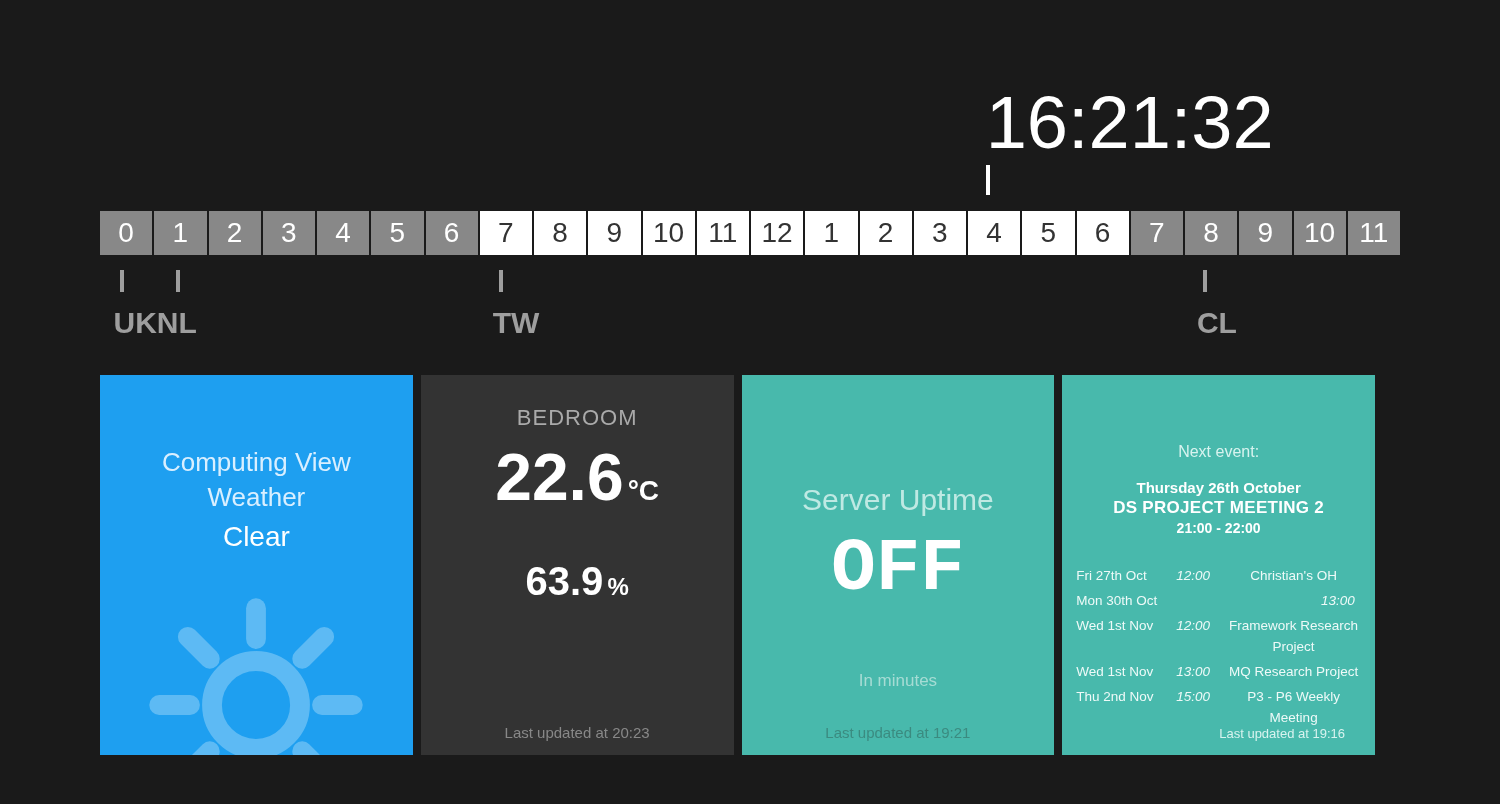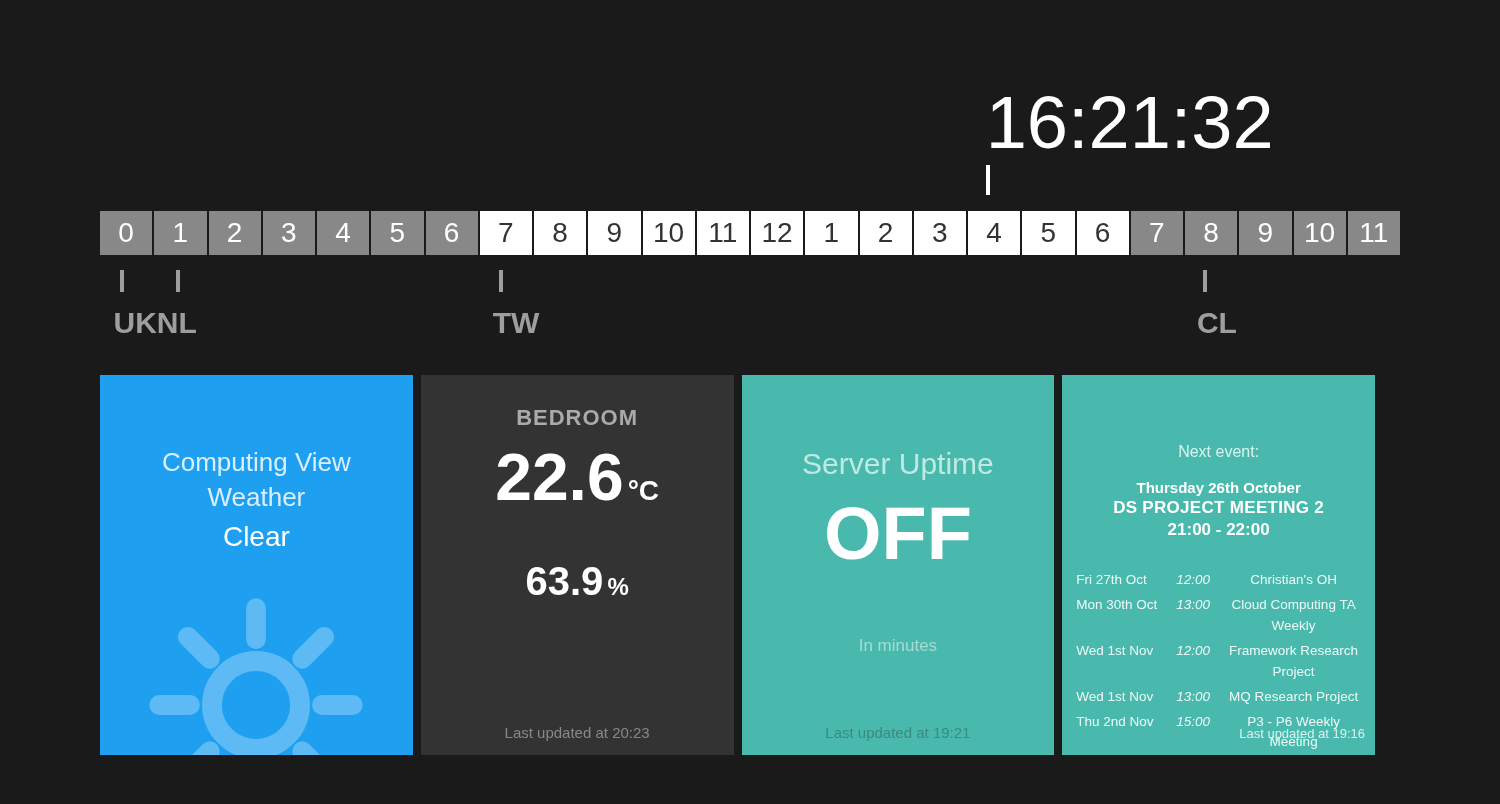--- a/index.html
+++ b/index.html
@@ -128,21 +128,21 @@
   }
   
   .card-bedroom {
     background: #333333;
     text-align: center;
     color: #fff;
     padding-top: 30px;
   }
   .card-bedroom .room {
     font-size: 22px;
-    font-weight: 700;
+    font-weight: 400;
     color: #aaa;
     letter-spacing: 1px;
   }
   .card-bedroom .t {
     font-size: 66px;
     font-weight: 700;
     margin-top: 8px;
   }
   .card-bedroom .t .unit {
     font-size: 28px;
@@ -162,54 +162,55 @@
   .updated {
     position: absolute;
     bottom: 14px;
     left: 0; right: 0;
     text-align: center;
     font-size: 15px;
     color: #9e9e9e;
   }
   .card-bedroom .updated { color: #888; }
   .card-uptime .updated { color: #3b8b80; }
-  .card-events .updated { color: #d8f3ef; text-align: right; right: 10px; left: auto; font-size: 13px;}
+  .card-events .updated { color: #d8f3ef; text-align: right; right: 30px; left: auto; font-size: 13px;}
   
   .card-uptime {
     background: #48b9ac;
     text-align: center;
-    padding-top: 72px;
+    padding-top: 108px;
   }
   .card-uptime .title {
     font-size: 30px;
     color: #bfe9e3;
     font-weight: 400;
   }
   .card-uptime .off {
     font-size: 74px;
     font-weight: 700;
     margin-top: 10px;
     color: #fff;
+    font-family: Liberation Mono, monospace;
   }
   .card-uptime .sub {
     font-size: 17px;
     color: #a6dcd4;
     margin-top: 60px;
   }
   
   .card-events {
     background: #48b9ac;
     text-align: center;
     padding-top: 68px;
     color: #fff;
   }
   .card-events .next { font-size: 16px; color: #d8f3ef; }
   .card-events .date { font-size: 15px; font-weight: 700; margin-top: 18px; }
   .card-events .name { font-size: 17px; font-weight: 700; margin-top: 2px; letter-spacing: .3px;}
-  .card-events .time { font-size: 17px; font-weight: 700; margin-top: 2px; }
+  .card-events .time { font-size: 14px; font-weight: 700; margin-top: 2px; }
   .card-events .list {
     margin-top: 28px;
     font-size: 13.5px;
     color: #eefaf8;
     width: 100%;
     padding: 0 10px;
   }
   .card-events .row {
     display: flex;
     gap: 10px;
@@ -322,21 +323,20 @@
       <div class="time">21:00 - 22:00</div>
       <div class="list" id="events-list">
           <div class="row">
             <span class="d">Fri 27th Oct</span>
             <span class="tm">12:00</span>
             <span class="nm">Christian's OH</span>
           </div>
           <div class="row">
             <span class="d">Mon 30th Oct</span>
             <span class="tm">13:00</span>
-            <span class="nm">Cloud Computing TA Weekly</span>
           </div>
           <div class="row">
             <span class="d">Wed 1st Nov</span>
             <span class="tm">12:00</span>
             <span class="nm">Framework Research Project</span>
           </div>
           <div class="row">
             <span class="d">Wed 1st Nov</span>
             <span class="tm">13:00</span>
             <span class="nm">MQ Research Project</span>

